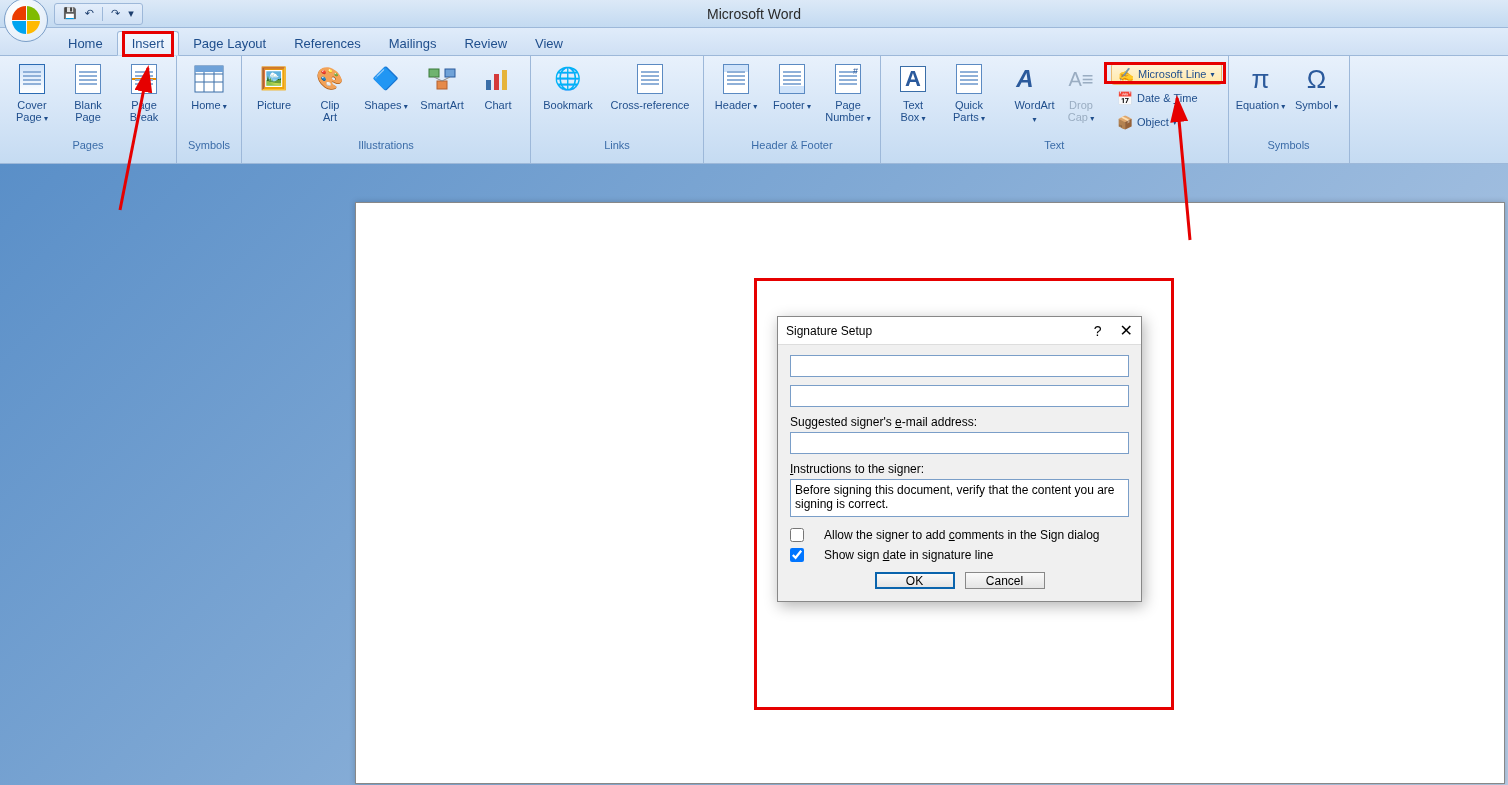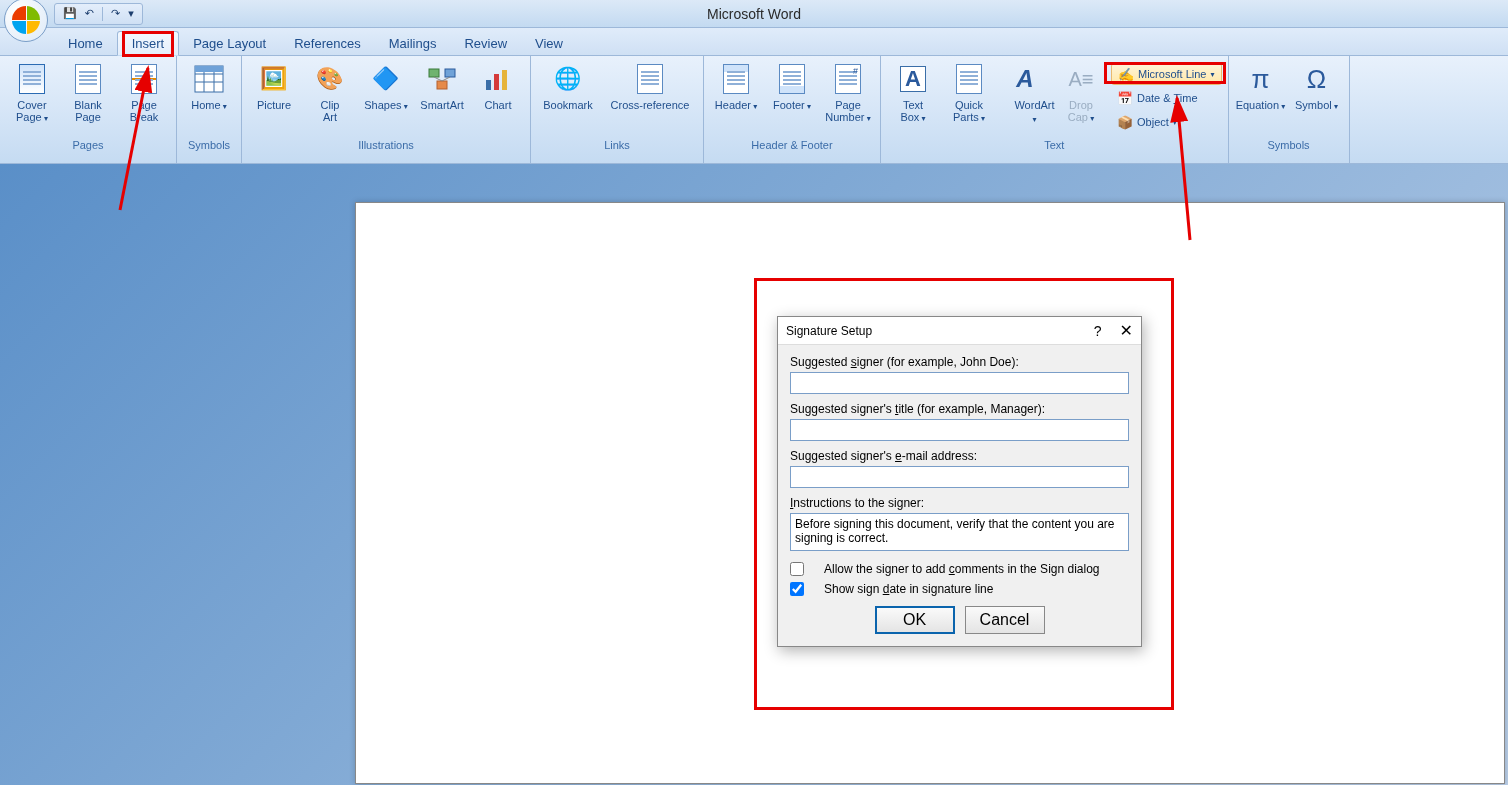--- a/index.html
+++ b/index.html
@@ -45,21 +45,21 @@
 .dlg-title { height:28px; display:flex; align-items:center; justify-content:space-between; padding:0 8px; background:#fff; border-bottom:1px solid #ddd;}
 .dlg-title-right { display:flex; gap:18px; align-items:center; font-size:14px;}
 .dlg-body { padding:10px 12px 12px;}
 .fld { margin-bottom:8px;}
 .fld label { display:block; margin-bottom:3px; font-size:12px;}
 .fld input[type=text] { width:100%; height:22px; border:1px solid #7a9ec8; padding:2px 4px; font-size:12px;}
 .fld textarea { width:100%; height:38px; border:1px solid #7a9ec8; padding:3px 4px; font-size:12px; font-family:inherit; resize:none;}
 .chk { display:flex; align-items:center; gap:20px; margin:6px 0; font-size:12px;}
 .chk input { width:14px; height:14px;}
 .dlg-btns { display:flex; justify-content:center; gap:10px; margin-top:10px;}
-.dlg-btns button { width:80px; height:28px; font-size:16px; border:1px solid #888; background:linear-gradient(#fafafa,#e4e4e4); cursor:pointer;}
+.dlg-btns button { width:80px; height:17px; font-size:12px; border:1px solid #888; background:linear-gradient(#fafafa,#e4e4e4); cursor:pointer;}
 .dlg-btns button.primary { border:2px solid #0a64ad;}
 .underline-key { text-decoration: underline; }
 
 
 .hl-box { position:absolute; border:3px solid #e60000; pointer-events:none;}
 .arrow { position:absolute; pointer-events:none;}
 
 
 .pg-ico { width:26px; height:30px; background:#fff; border:1px solid #5b8ac2; position:relative;}
 .pg-ico::before { content:""; position:absolute; left:3px; right:3px; top:6px; height:2px; background:#8fb0d8; box-shadow:0 4px 0 #8fb0d8, 0 8px 0 #8fb0d8, 0 12px 0 #8fb0d8;}
@@ -303,25 +303,23 @@
 <div class="dialog">
   <div class="dlg-title">
     <span>Signature Setup</span>
     <div class="dlg-title-right">
       <span>?</span>
       <span style="font-size:16px;">✕</span>
     </div>
   </div>
   <div class="dlg-body">
     <div class="fld">
-      <label><span>Suggested </span><span class="underline-key">s</span><span>igner (for example, John Doe):</span></label>
       <input type="text" style="">
     </div>
     <div class="fld">
-      <label><span>Suggested signer's </span><span class="underline-key">t</span><span>itle (for example, Manager):</span></label>
       <input type="text" style="">
     </div>
     <div class="fld">
       <label><span>Suggested signer's </span><span class="underline-key">e</span><span>-mail address:</span></label>
       <input type="text" style="">
     </div>
     <div class="fld">
       <label><span class="underline-key">I</span><span>nstructions to the signer:</span></label>
       <textarea style="">Before signing this document, verify that the content you are signing is correct.</textarea>
     </div>

